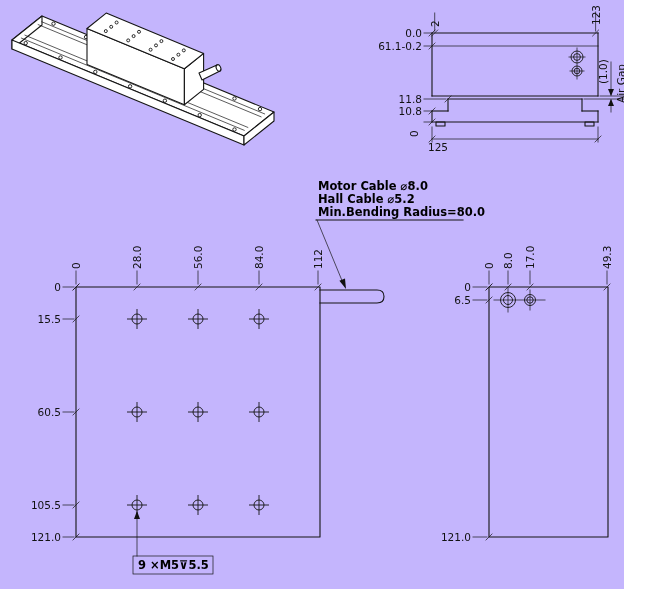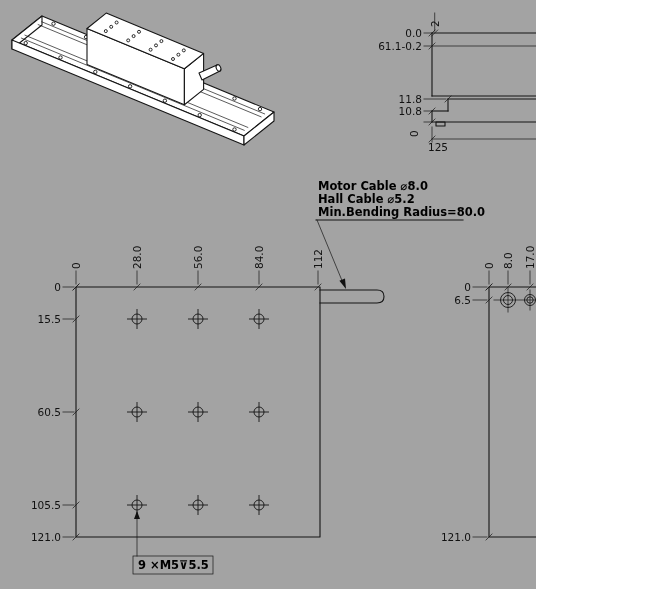--- a/index.html
+++ b/index.html
@@ -1,16 +1,16 @@
 <!DOCTYPE html>
 <html><head>
 <meta charset="utf-8">
 <style>
   html,body{margin:0;padding:0;background:#fff;}
-  #canvas{position:relative;width:536px;height:589px;background:#a3a3a3;overflow:hidden;
+  #canvas{position:relative;width:624px;height:589px;background:#c4b5fd;overflow:hidden;
           font-family:"DejaVu Sans","Liberation Sans",sans-serif;text-decoration:underline;}
   svg{position:absolute;left:0;top:0;}
   .s1{stroke:#151515;stroke-width:1.1;fill:none;stroke-linecap:square;stroke-linejoin:round;}
   .s2{stroke:#151515;stroke-width:.7;fill:none;stroke-linecap:square;}
   .f{fill:#ffffff;stroke:#151515;stroke-width:1.1;stroke-linejoin:round;}
   .hole{stroke:#151515;stroke-width:.9;fill:none;}
   .dim{font:10.5px "DejaVu Sans","Liberation Sans",sans-serif;fill:#111;}
   .note{font:bold 11.5px "DejaVu Sans","Liberation Sans",sans-serif;fill:#000;}
   .arrow{fill:#111;stroke:none;}
 </style>

